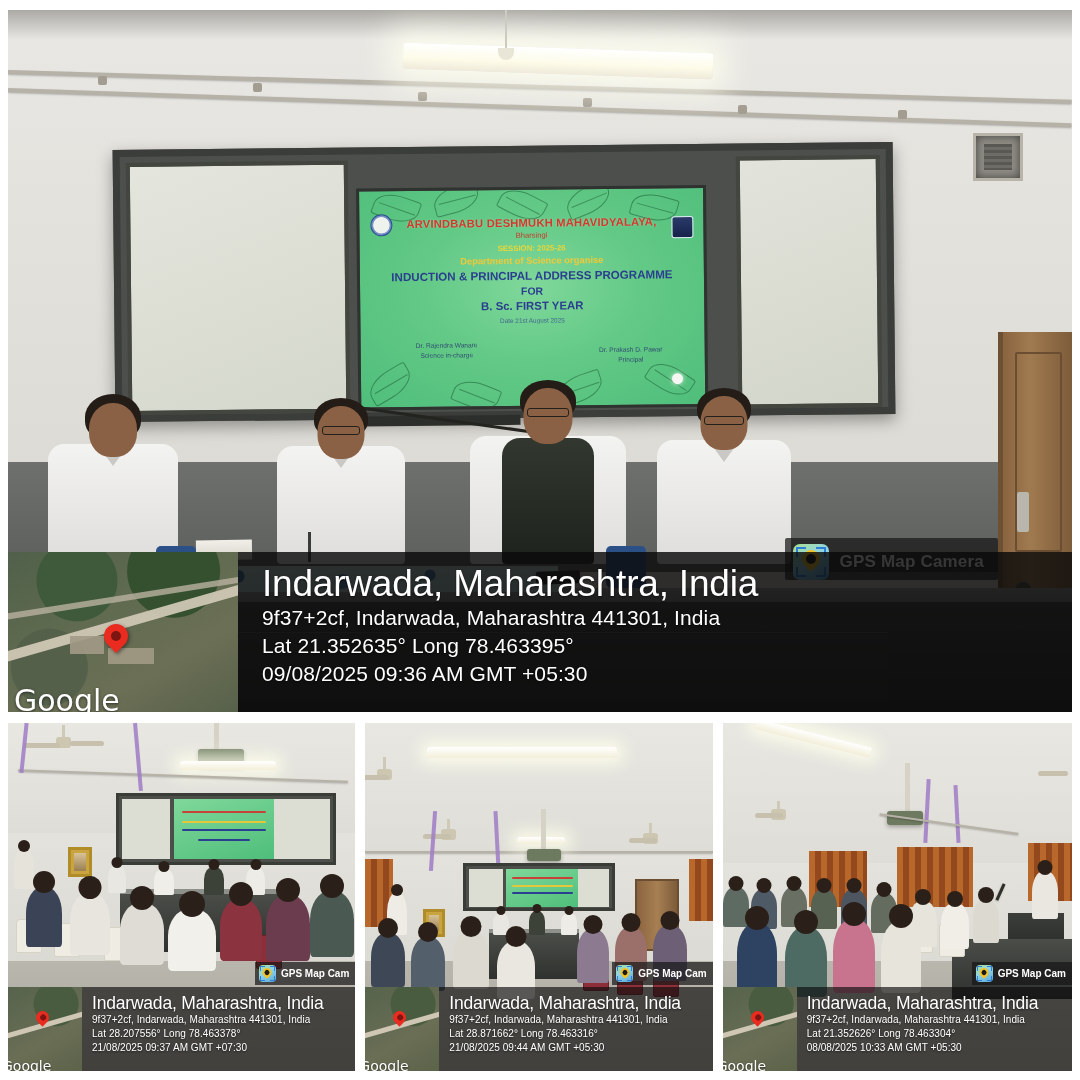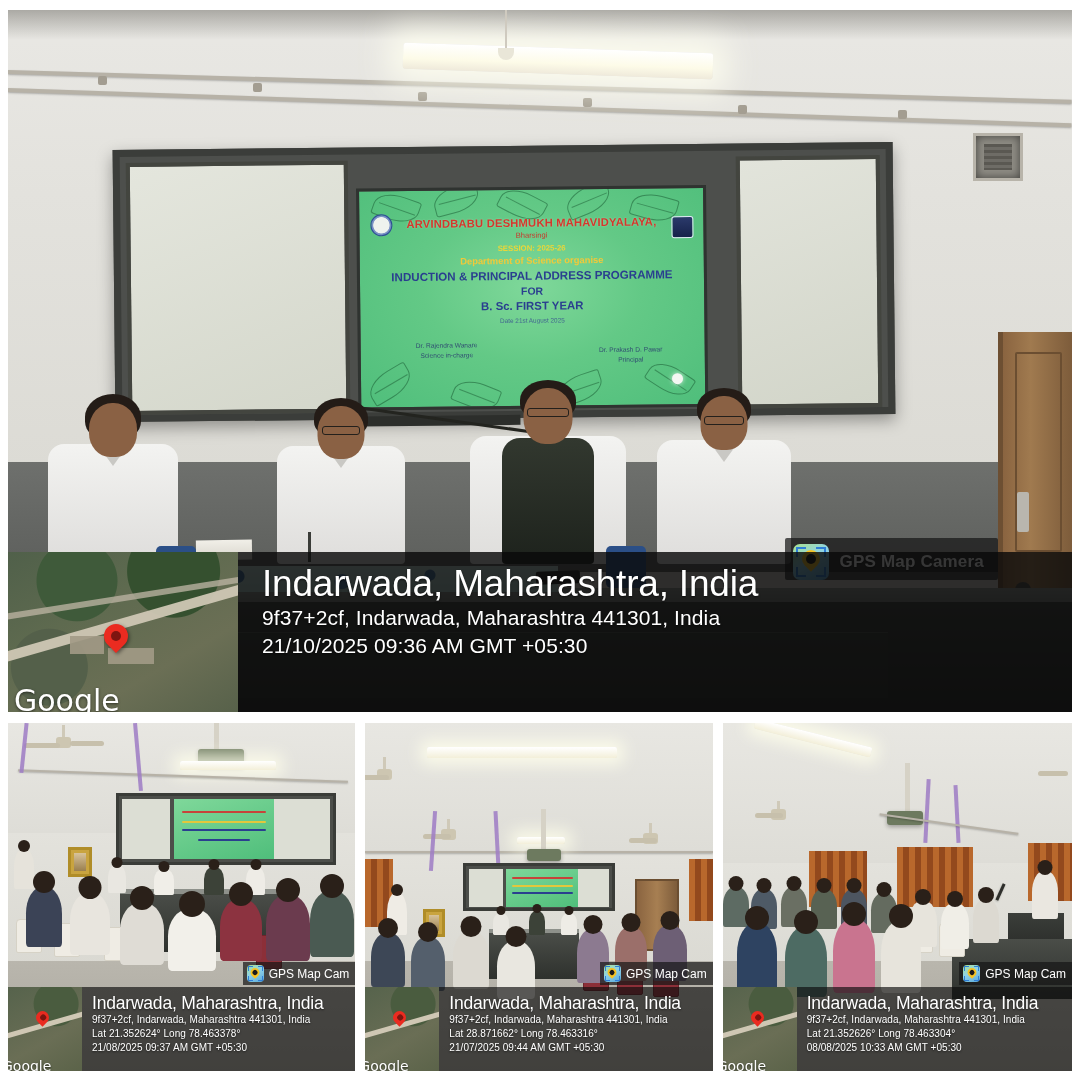--- a/index.html
+++ b/index.html
@@ -406,21 +406,21 @@
   }
   .t-speaker-podium {
     position: absolute; background: linear-gradient(180deg,#3b3e3a,#242623);
   }
   .t-gps-badge {
     position: absolute; right: 0; bottom: 86px;
     display: flex; align-items: center; gap: 5px;
     background: rgba(22,22,22,.7); padding: 3px 6px 3px 4px;
   }
   .t-gps-badge .lbl {
-    color: #fff; font-weight: normal; font-size: 12px; white-space: nowrap;
+    color: #fff; font-weight: bold; font-size: 10px; white-space: nowrap;
   }
   .t-gps-icon {
     position: relative; width: 17px; height: 17px; border-radius: 4px; flex: none;
     background: linear-gradient(150deg,#a9e08f,#8fd3e8 45%,#5aa7d8);
     overflow: hidden;
   }
   .t-gps-icon .pin2 {
     position: absolute; left: 50%; top: 2.5px;
     width: 9px; height: 9px; border-radius: 50% 50% 50% 0;
     background: #f5c224; transform: translateX(-50%) rotate(-45deg);
@@ -609,21 +609,22 @@
         <div class="map-road2"></div>
         <div class="map-road"></div>
         <div class="map-bldg" style="left:62px;top:84px;width:34px;height:18px"></div>
         <div class="map-bldg" style="left:100px;top:96px;width:46px;height:16px"></div>
         <div class="map-pin"></div>
         <div class="map-google">Google</div>
       </div>
       <div class="info-text">
         <div class="info-place">Indarwada, Maharashtra, India</div>
         <div class="info-line">9f37+2cf, Indarwada, Maharashtra 441301, India</div>
-        <div class="info-line">21/10/2025 09:36 AM GMT +05:30</div>
+        <div class="info-line">Lat 21.352635° Long 78.463395°</div>
+        <div class="info-line">09/08/2025 09:36 AM GMT +05:30</div>
       </div>
     </div>
   </div>
 
   <div class="thumb-row">
 
     <div class="thumb">
       <div class="t-ceiling"></div>
       <div class="t-wall"></div>
       <div class="t-floor"></div>
@@ -704,22 +705,22 @@
       <div class="t-info-bar">
         <div class="t-map">
           <div class="t-map-sat"></div>
           <div class="t-map-road"></div>
           <div class="t-map-pin"></div>
           <div class="t-map-google">Google</div>
         </div>
         <div class="t-info-text">
           <div class="t-place">Indarwada, Maharashtra, India</div>
           <div class="t-line">9f37+2cf, Indarwada, Maharashtra 441301, India</div>
-          <div class="t-line">Lat 21.352624° Long 78.463378°</div>
-          <div class="t-line">21/08/2025 09:37 AM GMT +05:30</div>
+          <div class="t-line">Lat 28.207556° Long 78.463378°</div>
+          <div class="t-line">21/08/2025 09:37 AM GMT +07:30</div>
         </div>
       </div>
     </div>
 
     <div class="thumb">
       <div class="t-ceiling" style="height:140px"></div>
       <div class="t-wall" style="top:130px;height:180px"></div>
       <div class="t-floor"></div>
       <div class="t-tube" style="left:62px;top:24px;width:190px;height:11px"></div>
       <div class="t-fan-rod" style="left:18px;top:34px;height:14px"></div>
@@ -802,21 +803,21 @@
         <div class="t-map">
           <div class="t-map-sat"></div>
           <div class="t-map-road"></div>
           <div class="t-map-pin"></div>
           <div class="t-map-google">Google</div>
         </div>
         <div class="t-info-text">
           <div class="t-place">Indarwada, Maharashtra, India</div>
           <div class="t-line">9f37+2cf, Indarwada, Maharashtra 441301, India</div>
           <div class="t-line">Lat 28.871662° Long 78.463316°</div>
-          <div class="t-line">21/07/2025 09:44 AM GMT +05:30</div>
+          <div class="t-line">21/08/2025 09:44 AM GMT +05:30</div>
         </div>
       </div>
     </div>
 
     <div class="thumb">
       <div class="t-ceiling" style="height:150px"></div>
       <div class="t-wall" style="top:140px;height:180px"></div>
       <div class="t-floor"></div>
       <div class="t-tube" style="left:30px;top:10px;width:120px;height:10px;transform:rotate(14deg)"></div>
       <div class="t-fan-rod" style="left:54px;top:78px;height:10px"></div>

